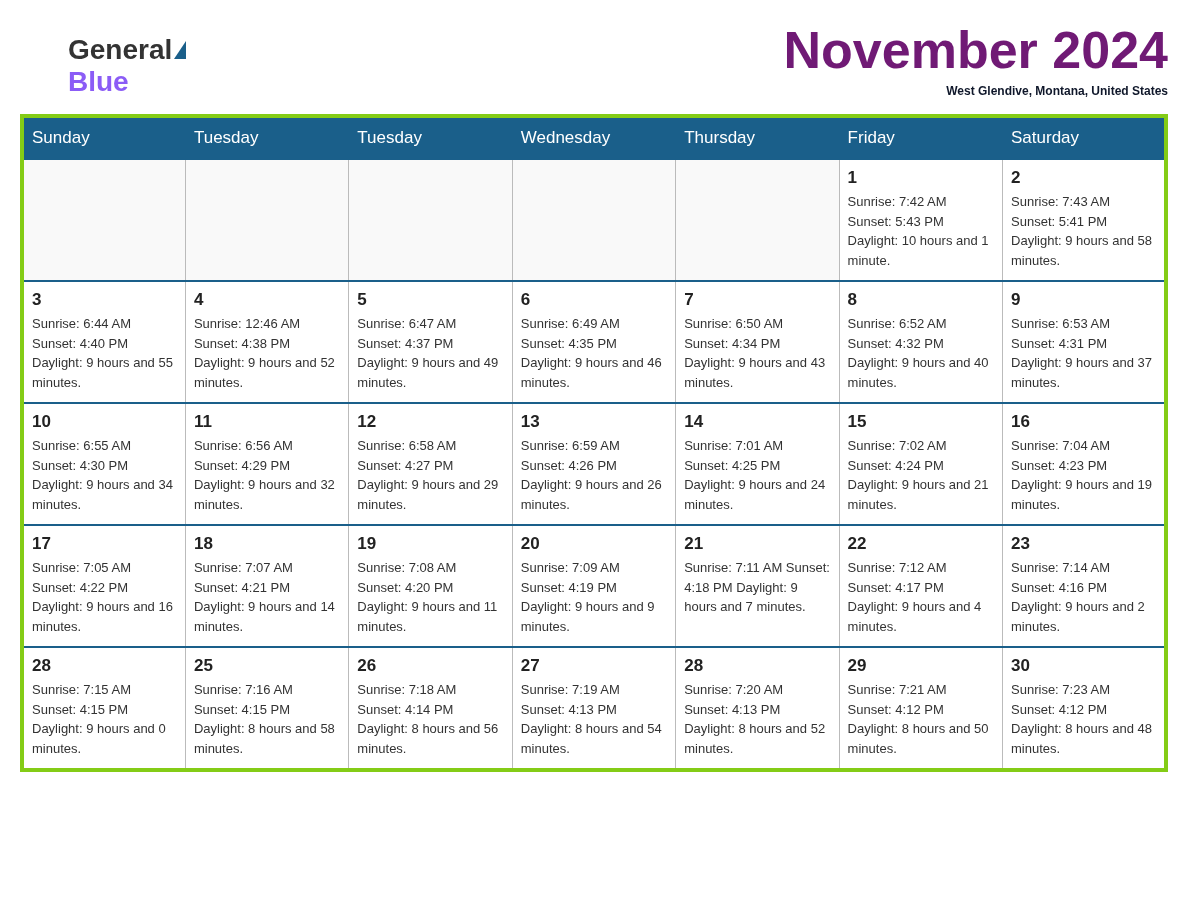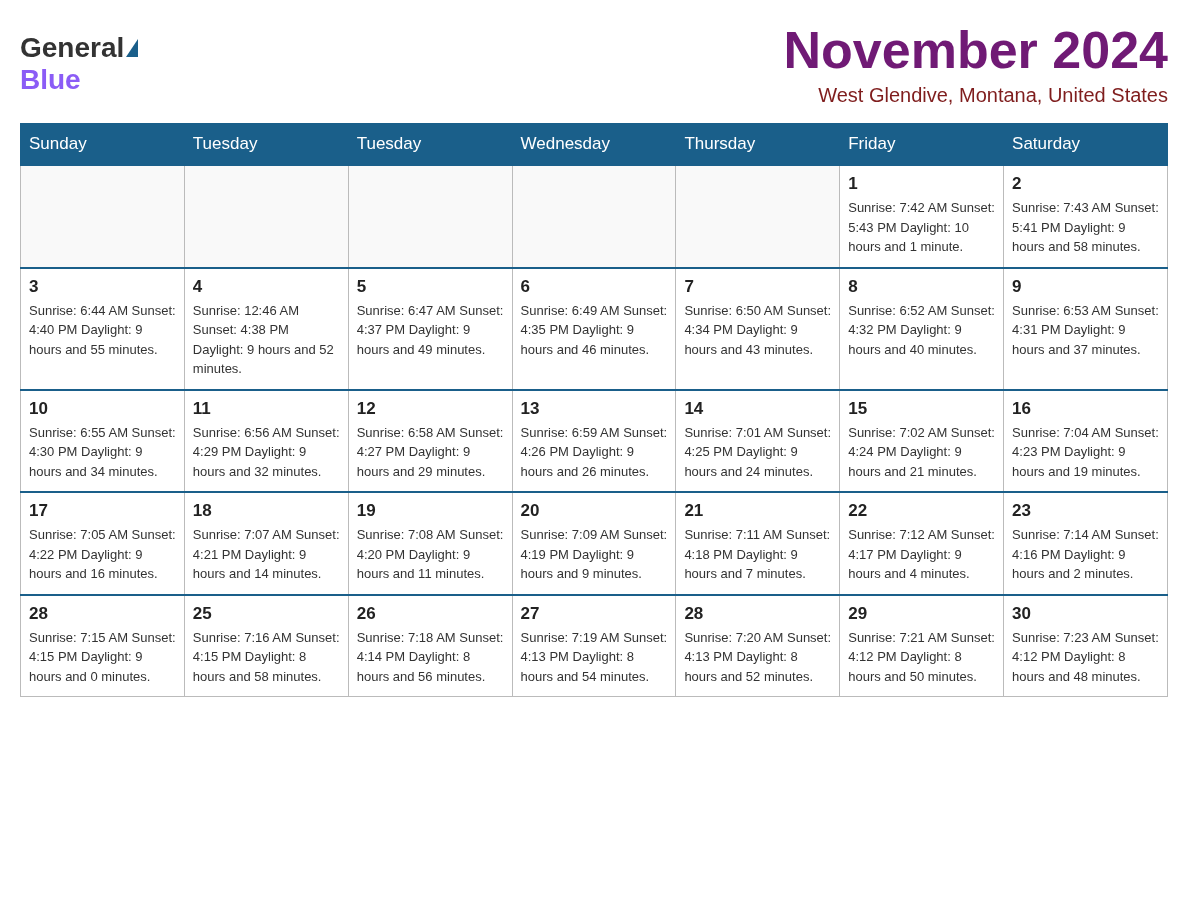--- a/index.html
+++ b/index.html
@@ -6,22 +6,23 @@
     body {
       font-family: Arial, sans-serif;
       background: #fff;
       padding: 20px;
       width: 1188px;
       min-height: 918px;
     }
     .header-area {
       display: flex;
       justify-content: space-between;
-      align-items: center;
+      align-items: flex-end;
       margin-bottom: 16px;
+      margin-left: 48px;
     }
     .logo {
       display: flex;
       flex-direction: column;
       align-items: flex-start;
     }
     .logo-text {
       font-size: 28px;
       font-weight: bold;
       color: #333;
@@ -44,28 +45,29 @@
     }
     .title-area {
       text-align: right;
     }
     .month-title {
       font-size: 52px;
       font-weight: bold;
       color: #701a75;
     }
     .location {
-      font-size: 20px;
-      color: #7f1d1d;
+      font-size: 12px;
+      color: #0f172a;
       margin-top: 4px;
+      font-weight: bold;
     }
     .calendar {
       width: 100%;
       border-collapse: collapse;
-      border: 1px solid #84cc16;
+      border: 4px solid #84cc16;
     }
     .calendar th {
       background-color: #1a5f8a;
       color: #fff;
       font-size: 17px;
       font-weight: normal;
       padding: 10px 8px;
       text-align: left;
       border: 1px solid #1a5f8a;
     }

